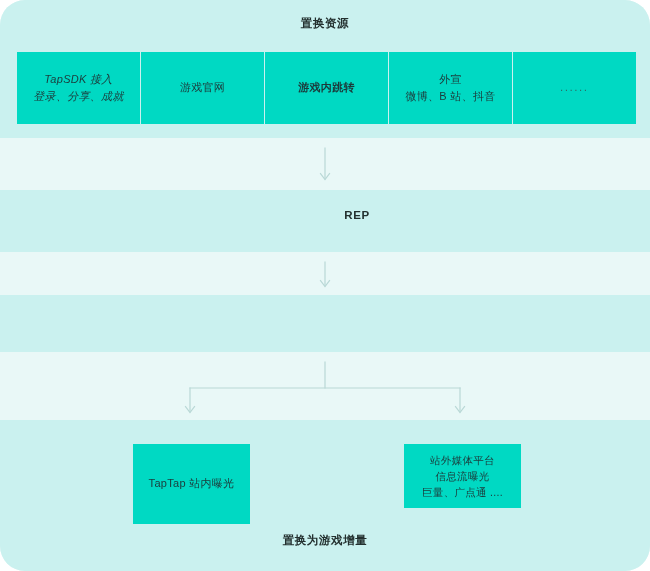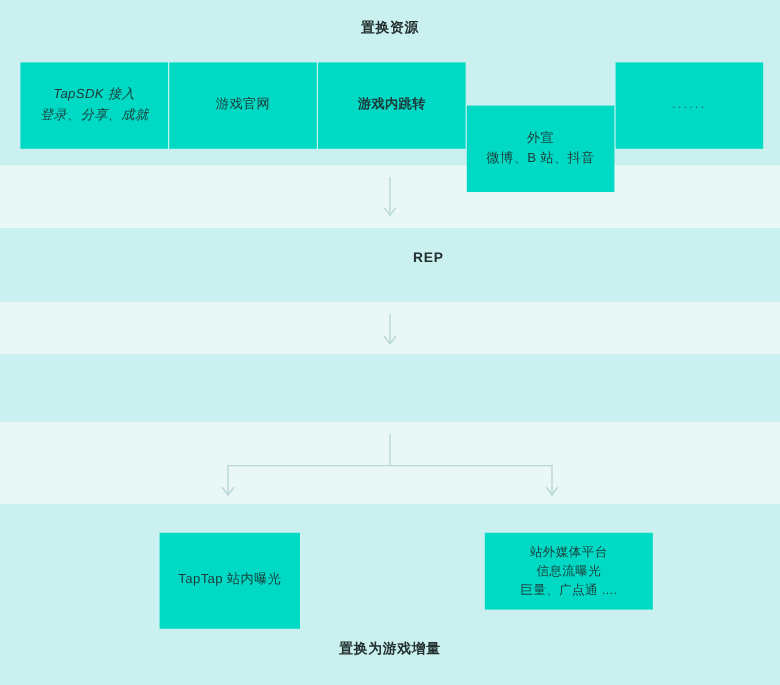--- a/index.html
+++ b/index.html
@@ -10,20 +10,21 @@
   body {
     font-family: "Liberation Sans", "DejaVu Sans", sans-serif;
   }
 
   #diagram {
     position: relative;
     width: 650px;
     height: 571px;
     overflow: hidden;
     background: #e8f8f7;
+    border-radius: 25px;
   }
 
   
   .band {
     position: absolute;
     left: 0;
     width: 650px;
   }
   .band.dark  { background: #caf1ef; }
   .band.light { background: #e9f8f7; }
@@ -55,40 +56,40 @@
 
   
   .row-top .node {
     top: 52px;
     height: 72px;
     width: 123px;
   }
   .n-top-0 { left: 17px; font-style: italic;  }
   .n-top-1 { left: 141px; }
   .n-top-2 { left: 265px; font-weight: bold; }
-  .n-top-3 { left: 389px; margin-top: 36px; }
+  .n-top-3 { left: 389px; }
   .n-top-4 { left: 513px; }
 
   .n-top-4 .line {
     color: #2f5f5c;
     letter-spacing: 2px;
     font-size: 10px;
   }
 
   
   .n-bot-left {
     left: 133px;
     top: 444px;
     width: 117px;
     height: 80px;
   }
   .n-bot-right {
     left: 404px;
     top: 444px;
-    width: 140px;
+    width: 117px;
     height: 64px;
   }
   .n-bot-right .line { font-size: 10.5px; }
 
   
   .band-label {
     position: absolute;
     left: 0;
     width: 650px;
     text-align: center;

